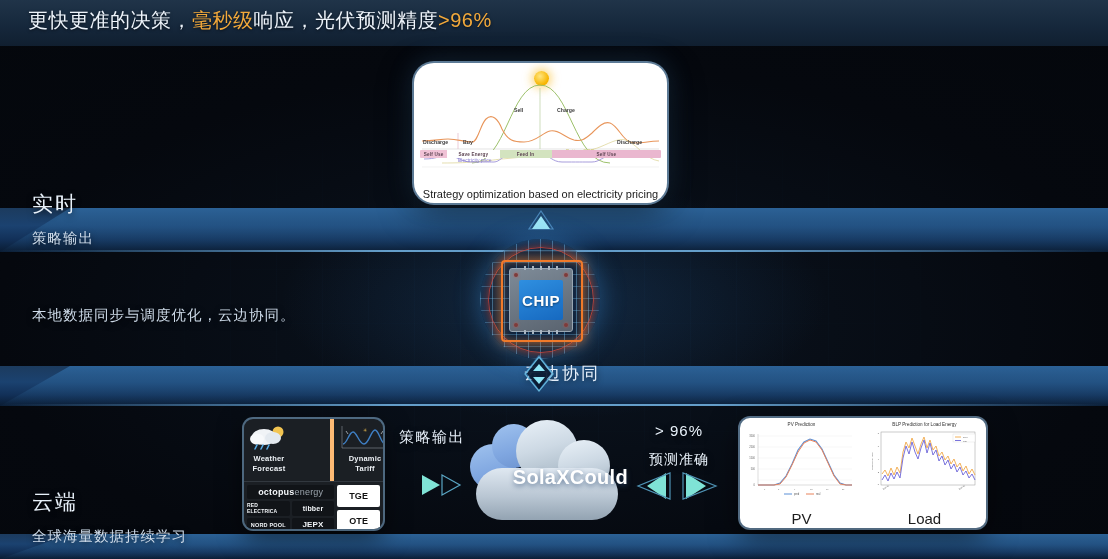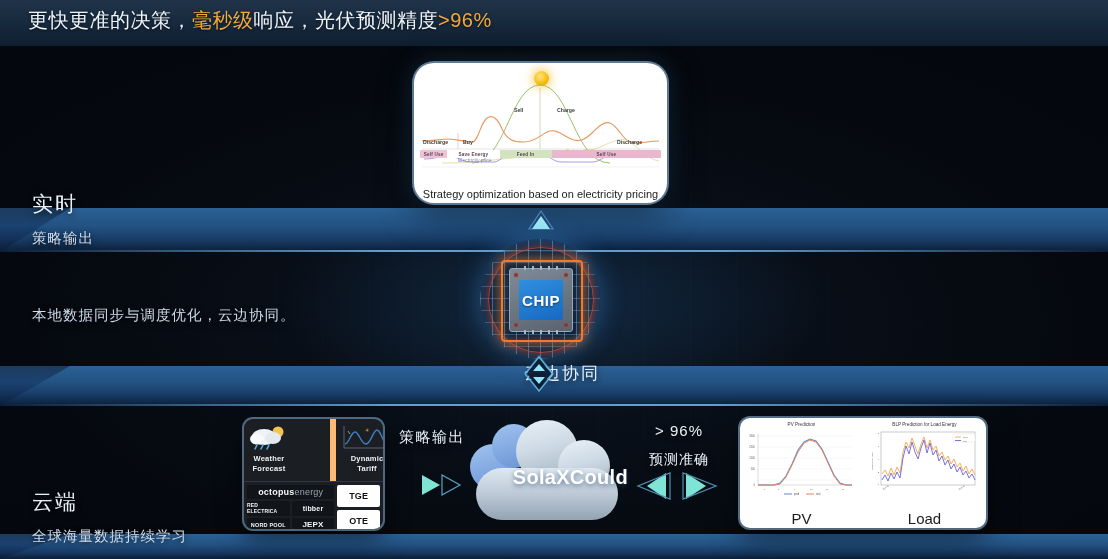--- a/index.html
+++ b/index.html
@@ -102,21 +102,21 @@
   .diamond .shape::after{content:"";position:absolute;inset:3px;
     background:linear-gradient(180deg, rgba(10,26,48,.9), rgba(8,20,40,.9));clip-path:polygon(50% 0,100% 50%,50% 100%,0 50%);}
   #sync-row{position:absolute;left:524px;top:362px;display:flex;align-items:center;gap:9px;}
   .sync-label{font-size:17px;color:#e4eef9;letter-spacing:2px;text-shadow:0 2px 6px rgba(0,0,0,.7);}
 
   
   #card-sources{position:absolute;left:244px;top:419px;width:139px;height:110px;background:#1b1f24;border-radius:9px;
     box-shadow:0 0 0 2px rgba(150,200,240,.5), 0 8px 26px rgba(0,0,0,.6);overflow:hidden;}
   .src-top{display:flex;height:62px;gap:36px;}
   .src-cell{flex:1;padding:5px 3px 0;display:flex;flex-direction:column;align-items:center;justify-content:flex-start;}
-  .src-cell + .src-cell{border-left:6px solid #fdba74;}
+  .src-cell + .src-cell{border-left:4px solid #fdba74;}
   .src-cap{font-size:7.5px;font-weight:bold;color:#eef2f6;text-align:center;line-height:10px;margin-top:2px;letter-spacing:.2px;}
   .src-logos{border-top:1px solid #32383f;height:47px;display:flex;padding:3px;gap:3px;}
   .logo-main{flex:2.05;display:flex;flex-direction:column;gap:2px;}
   .logo-side{flex:1;display:flex;flex-direction:column;gap:3px;}
   .logo{background:#111418;border-radius:2px;display:flex;align-items:center;justify-content:center;
     font-size:7px;font-weight:bold;color:#f2f5f8;letter-spacing:.2px;overflow:hidden;}
   .logo.white{background:#fff;color:#111;}
   .logo.row{flex:1;}
   .octo{font-size:9px;}
   .octo b{font-weight:bold;} .octo i{font-style:normal;color:#9aa3ab;font-weight:normal;}

